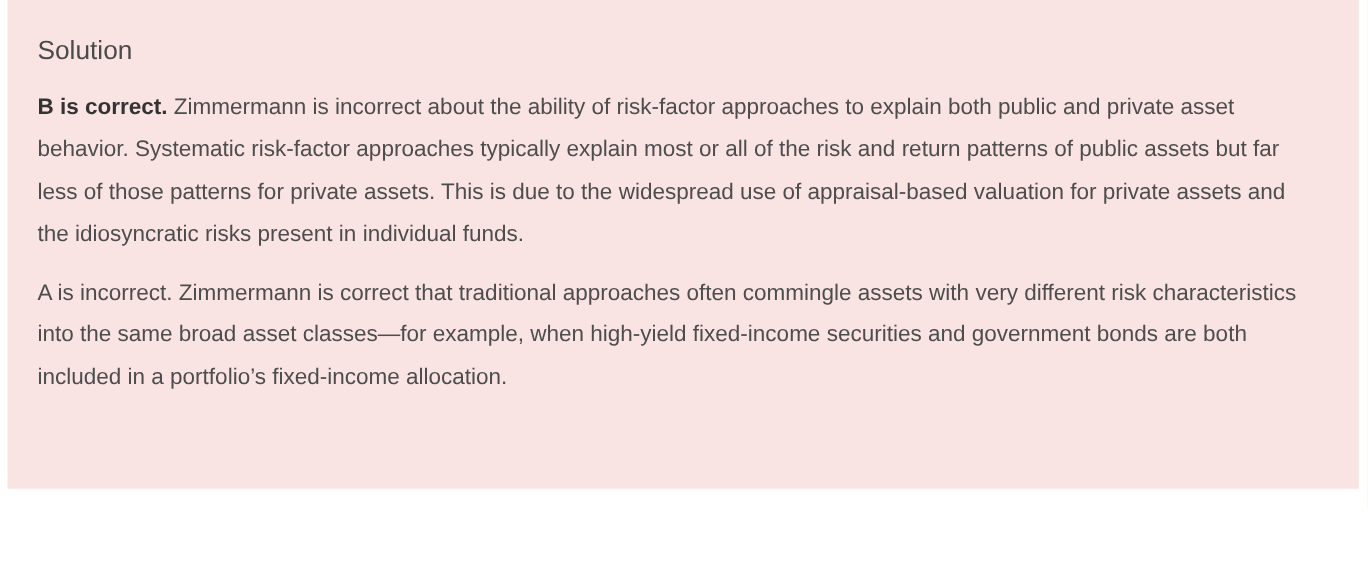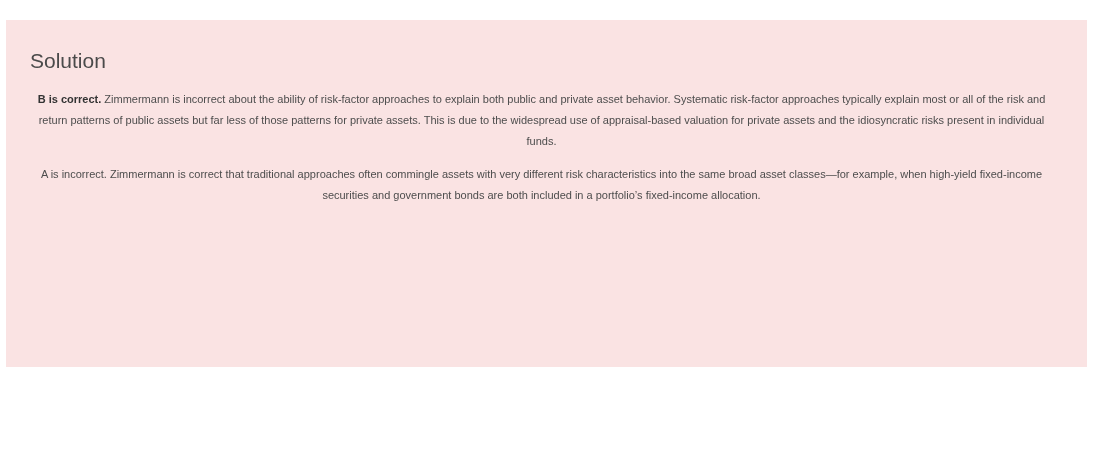--- a/index.html
+++ b/index.html
@@ -9,40 +9,40 @@
   }
   body {
     width: 1094px;
     height: 461px;
     font-family: "Liberation Sans", sans-serif;
     overflow: hidden;
   }
   .solution-panel {
     position: absolute;
     left: 6px;
-    top: 20px;
+    top: 0;
     width: 1081px;
-    height: 347px;
+    height: 391px;
     background: #fae3e3;
     box-sizing: border-box;
     padding: 28px 34px 10px 24px;
   }
   .solution-title {
     font-size: 21px;
     color: #4a4a4a;
     font-weight: 400;
     margin: 0 0 16px 0;
     line-height: 1.2;
   }
   .para {
-    font-size: 11px;
+    font-size: 18px;
     color: #4d4d4d;
     line-height: 1.88;
     margin: 0 0 13px 0;
-    text-align: center;
+    text-align: left;
   }
   .para:last-child {
     margin-bottom: 0;
   }
   .lead {
     font-weight: bold;
     color: #333333;
   }
 </style>
 </head>

